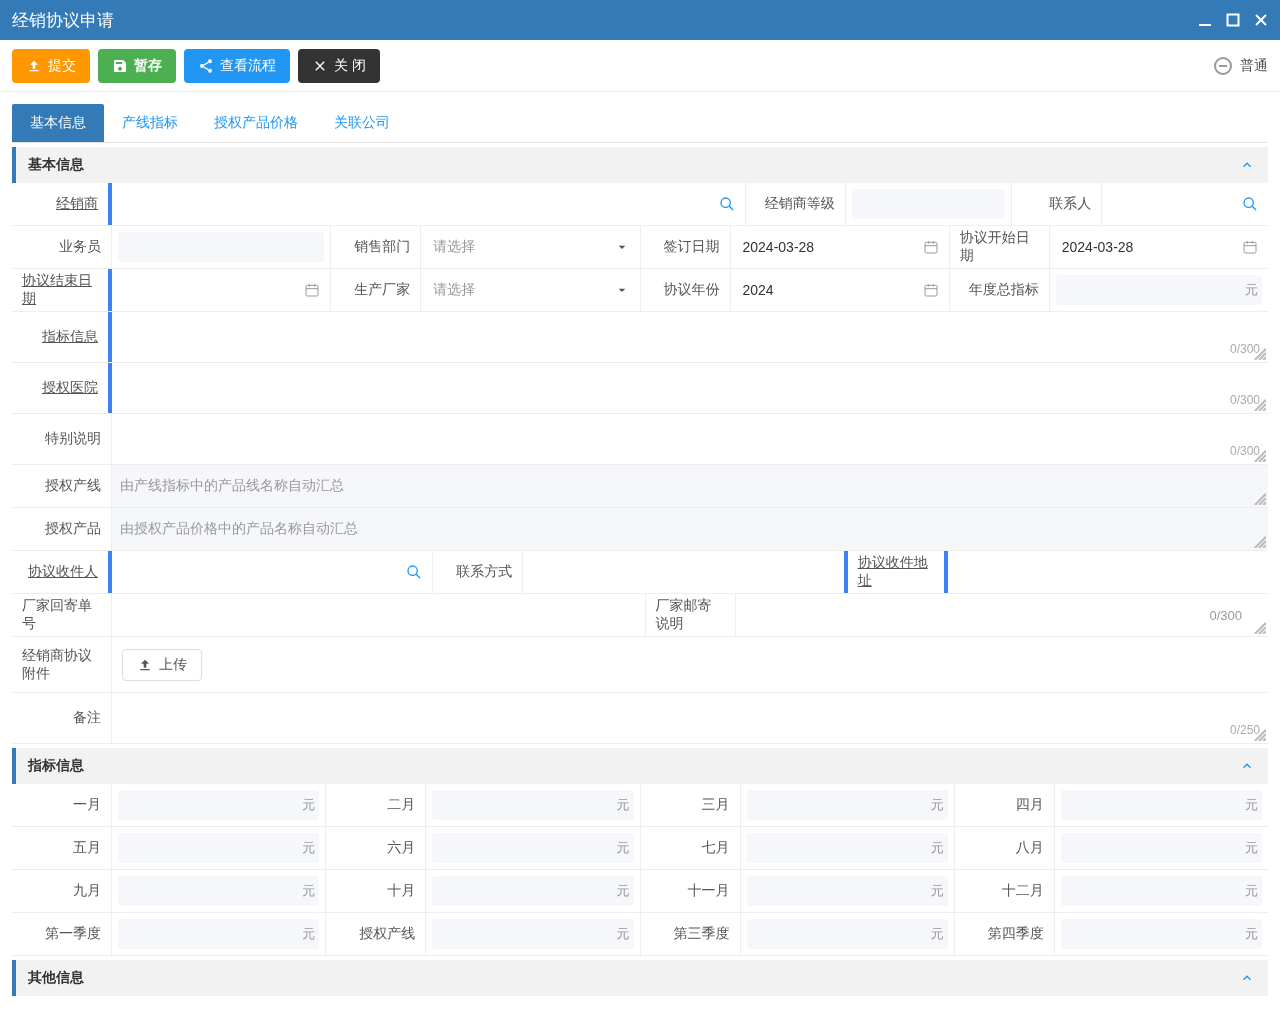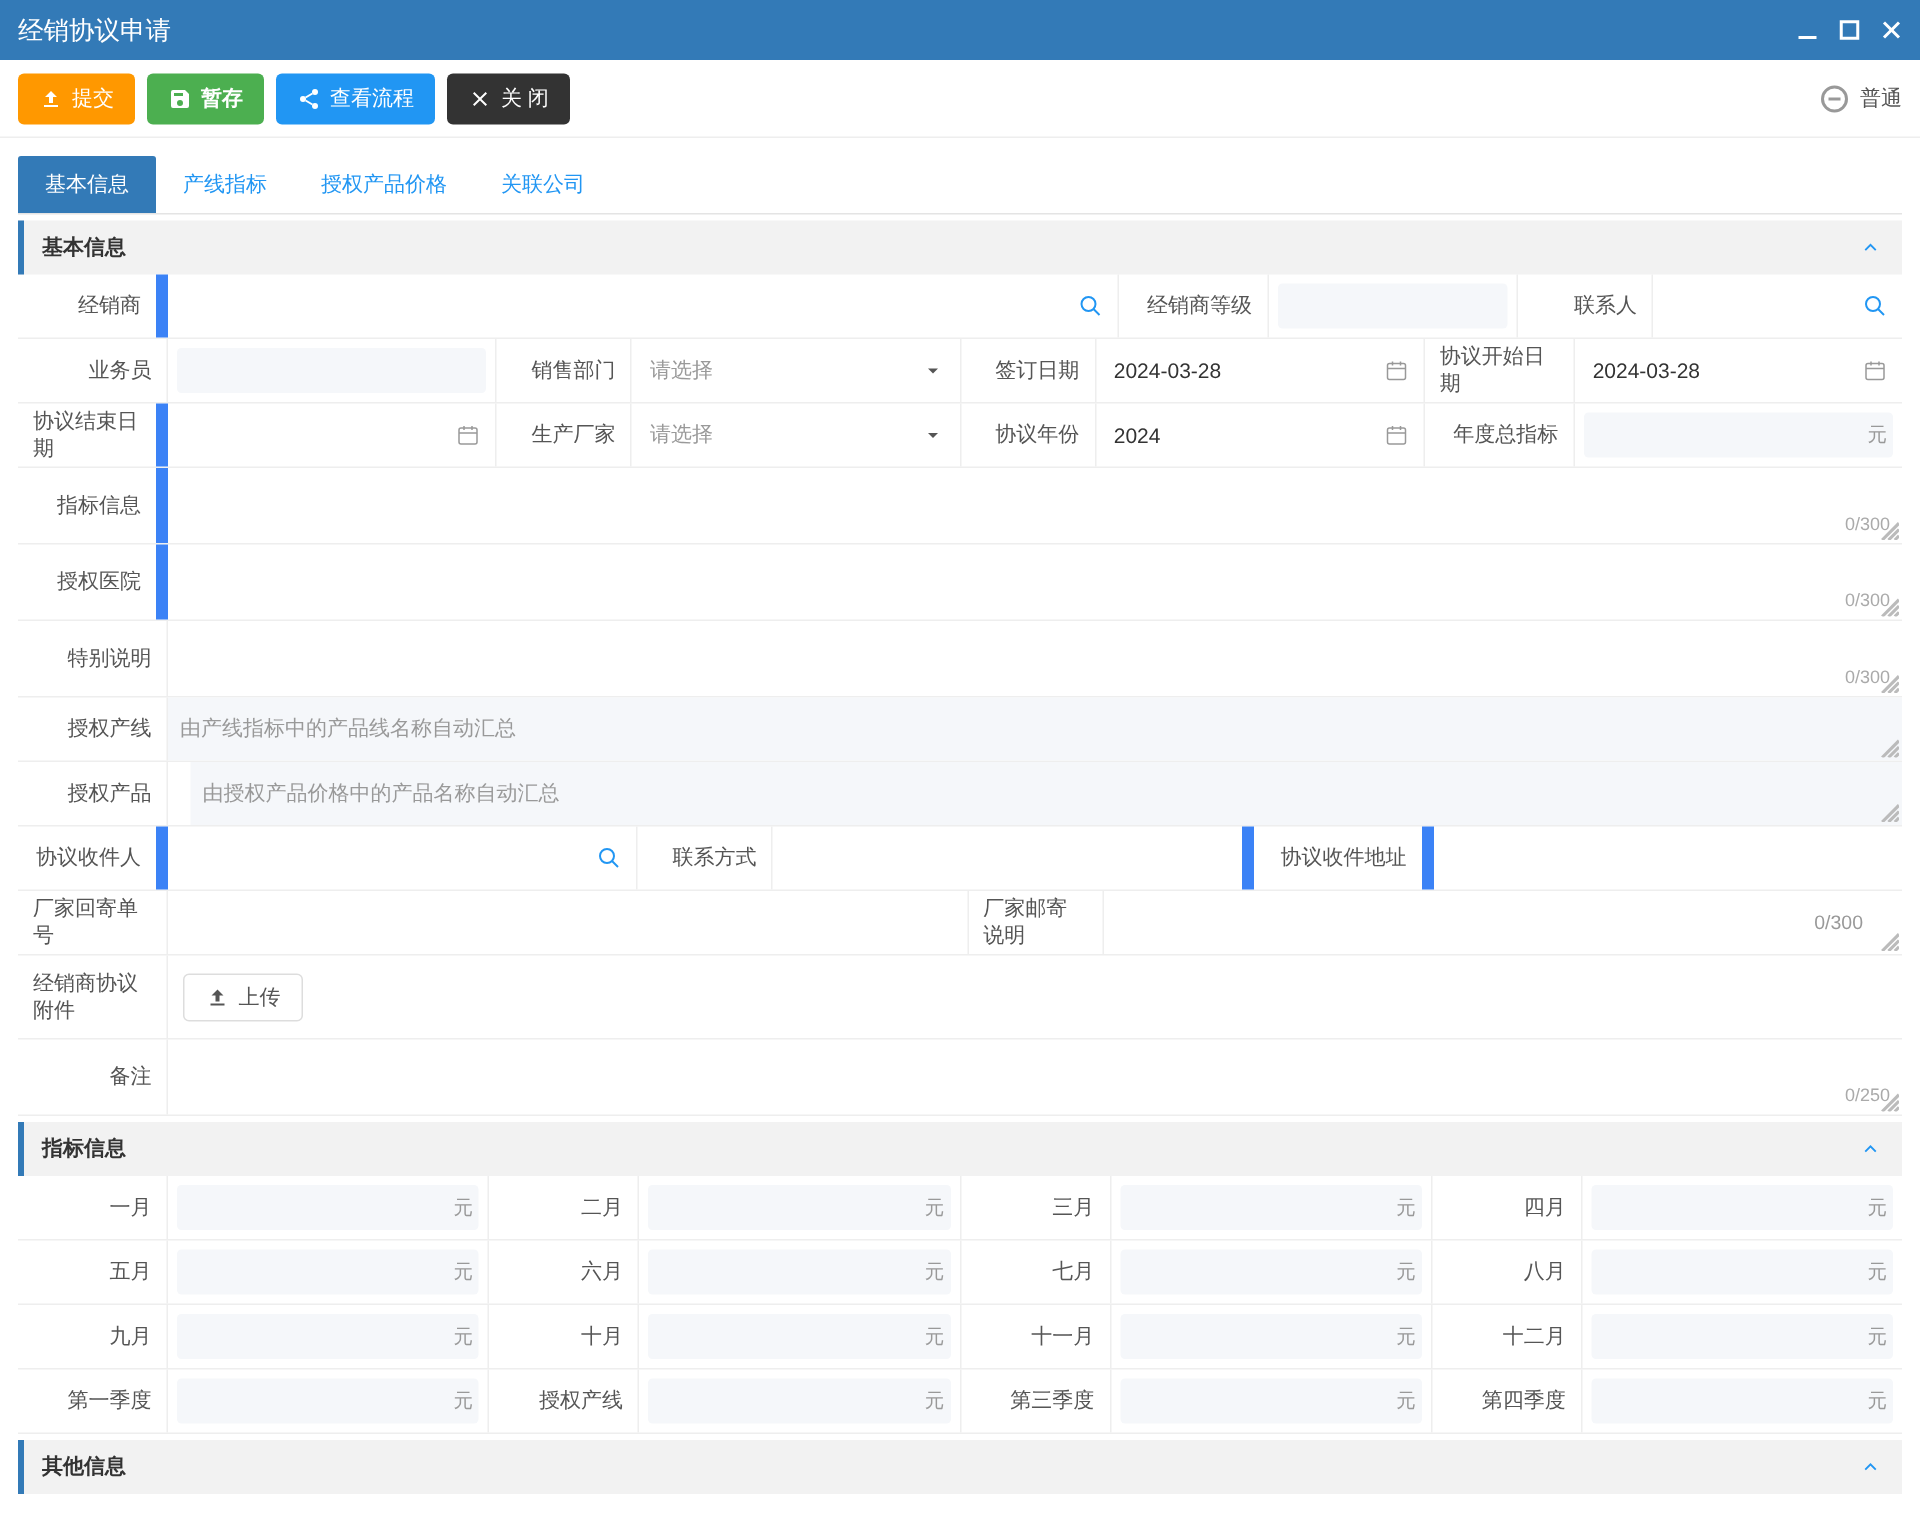--- a/index.html
+++ b/index.html
@@ -112,21 +112,21 @@
   }
   .cell:last-child { border-right: none; }
   .lbl {
     justify-content: flex-end;
     padding: 0 10px;
     width: 100px;
     color: #555;
     font-size: 14px;
     flex-shrink: 0;
   }
-  .required { border-right: 8px solid #3b82f6; }
+  .required { border-right: 4px solid #3b82f6; text-decoration: underline; }
   .val {
     padding: 4px 6px;
     flex: 1;
     position: relative;
   }
   .input, .select, .textarea {
     width: 100%;
     height: 30px;
     border: none;
     background: transparent;
@@ -417,21 +417,21 @@
     <div class="cell val" style="background:#f5f7fa;">
       <span class="placeholder" style="padding:0 2px;">由产线指标中的产品线名称自动汇总</span>
       <span class="resize-handle"><svg viewBox="0 0 10 10">
             <line x1="2" y1="10" x2="10" y2="2"></line>
             <line x1="5" y1="10" x2="10" y2="5"></line>
             <line x1="8" y1="10" x2="10" y2="8"></line>
           </svg></span>
     </div>
   </div>
 
-  <div class="row" style="min-height:38px;gap:15px;">
+  <div class="row" style="min-height:38px;">
     <div class="cell lbl">授权产品</div>
     <div class="cell val" style="background:#f5f7fa;">
       <span class="placeholder" style="padding:0 2px;">由授权产品价格中的产品名称自动汇总</span>
       <span class="resize-handle"><svg viewBox="0 0 10 10">
             <line x1="2" y1="10" x2="10" y2="2"></line>
             <line x1="5" y1="10" x2="10" y2="5"></line>
             <line x1="8" y1="10" x2="10" y2="8"></line>
           </svg></span>
     </div>
   </div>
@@ -444,21 +444,21 @@
           <svg viewBox="0 0 24 24">
             <circle cx="10" cy="10" r="7"></circle>
             <line x1="21" y1="21" x2="15" y2="15"></line>
           </svg>
         </span>
     </div>
     <div class="cell lbl" style="width:90px">联系方式</div>
     <div class="cell val required" style="width:200px">
       <input class="input" style="">
     </div>
-    <div class="cell lbl required" style="width:120px">协议收件地址</div>
+    <div class="cell lbl required" style="width:100px">协议收件地址</div>
     <div class="cell val" style="flex:1">
       <input class="input" style="">
     </div>
   </div>
 
   <div class="row" style="min-height:40px;">
     <div class="cell lbl">厂家回寄单号</div>
     <div class="cell val" style="width:200px">
       <input class="input" style="">
     </div>

